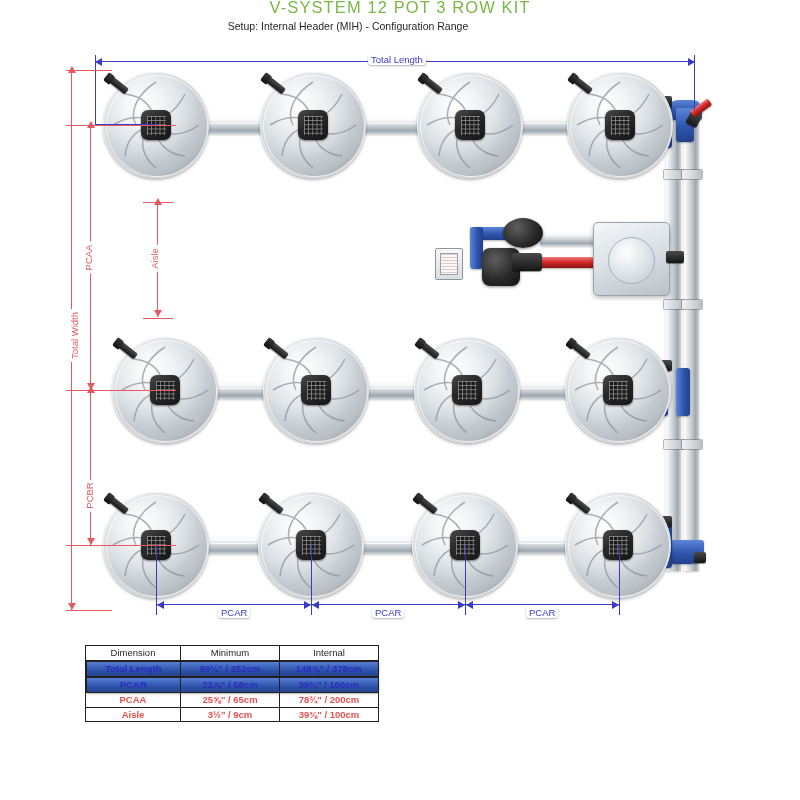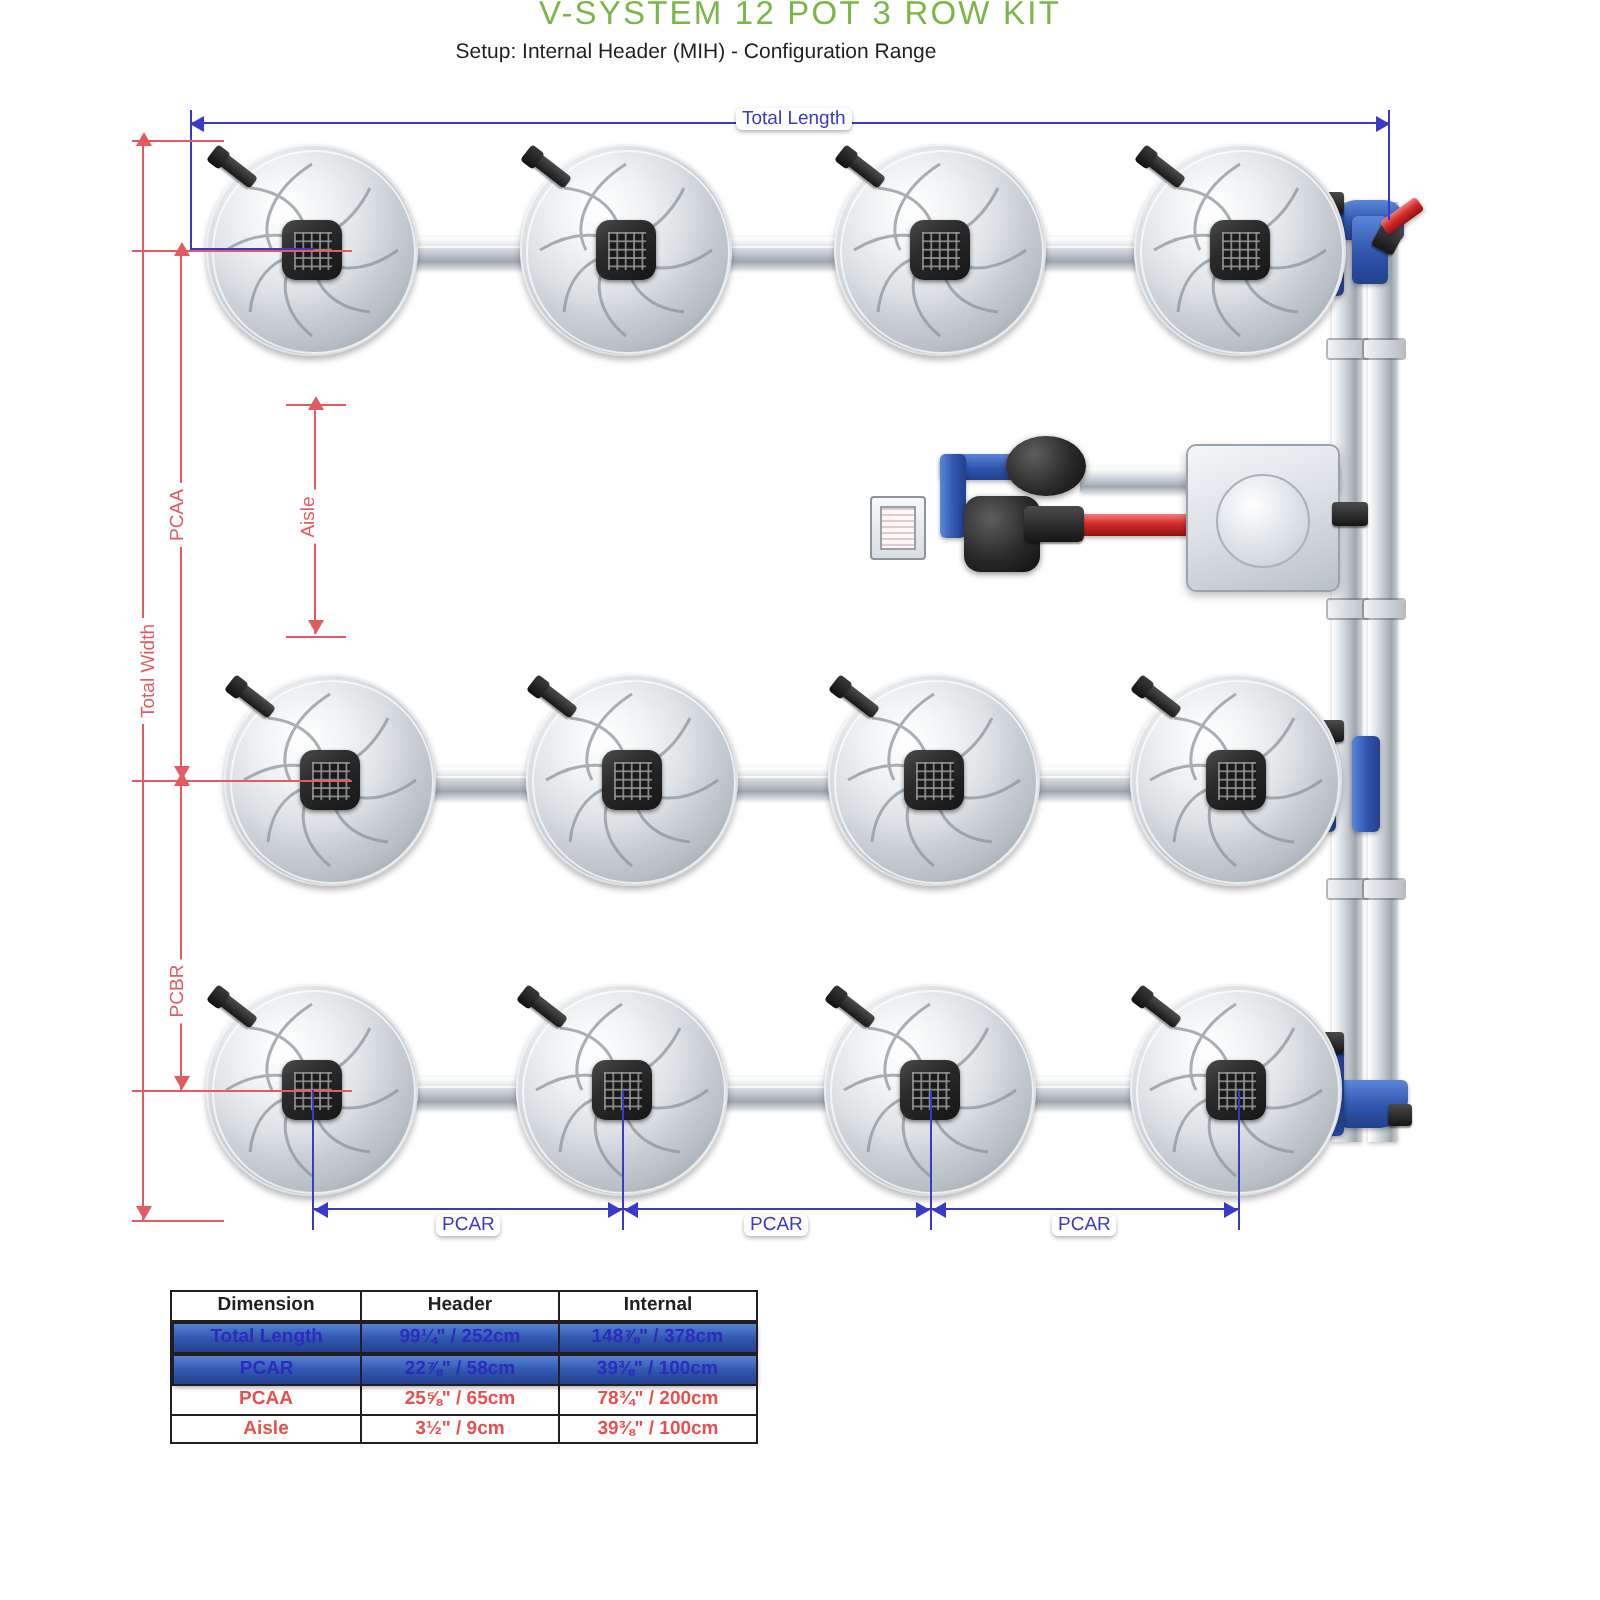--- a/index.html
+++ b/index.html
@@ -128,21 +128,21 @@
   .ar.r{border-top:4px solid transparent;border-bottom:4px solid transparent;border-left:7px solid #3a3ac8;}
   .ar.u{border-left:4px solid transparent;border-right:4px solid transparent;border-bottom:7px solid #e35b60;}
   .ar.d{border-left:4px solid transparent;border-right:4px solid transparent;border-top:7px solid #e35b60;}
 
   
   .tbl{position:absolute;left:85px;top:645px;border-collapse:collapse;}
   .tbl td,.tbl th{
     border:1px solid #231f20;font-size:9.5px;text-align:center;
     padding:1px 4px;font-weight:bold;line-height:1.25;
   }
-  .tbl th{font-weight:700;color:#231f20;}
+  .tbl th{font-weight:400;color:#231f20;}
   .tbl td.c0{width:86px;}
   .tbl td.c1{width:90px;}
   .tbl td.c2{width:90px;}
   .tbl tr.blue td{color:#2b2bbe;}
   .tbl tr.red  td{color:#e8504f;}
 </style>
 </head>
 <body>
 
 <div class="page">
@@ -501,21 +501,21 @@
     <div class="dimred" style="left:66px;top:545px;width:110px;height:1.2px;"></div>
 
     <div class="dimblue" style="left:156px;top:545px;width:1.4px;height:60px;"></div>
 
   </div>
 
   <table class="tbl">
     <thead>
       <tr>
         <th class="c0">Dimension</th>
-        <th class="c1">Header</th>
+        <th class="c1">Minimum</th>
         <th class="c2">Internal</th>
       </tr>
     </thead>
     <tbody>
       <tr class="blue">
         <td class="c0">Total Length</td>
         <td class="c1">99¼" / 252cm</td>
         <td class="c2">148⅞" / 378cm</td>
       </tr>
       <tr class="red">

